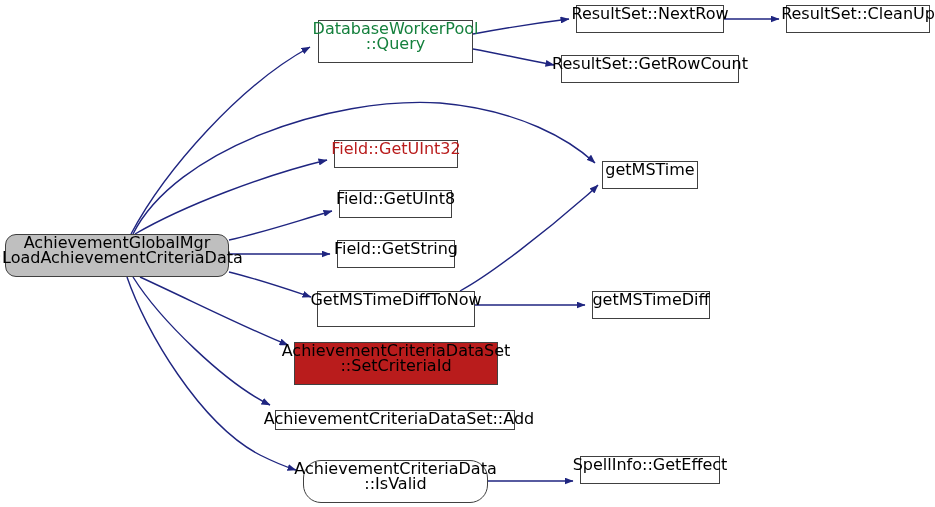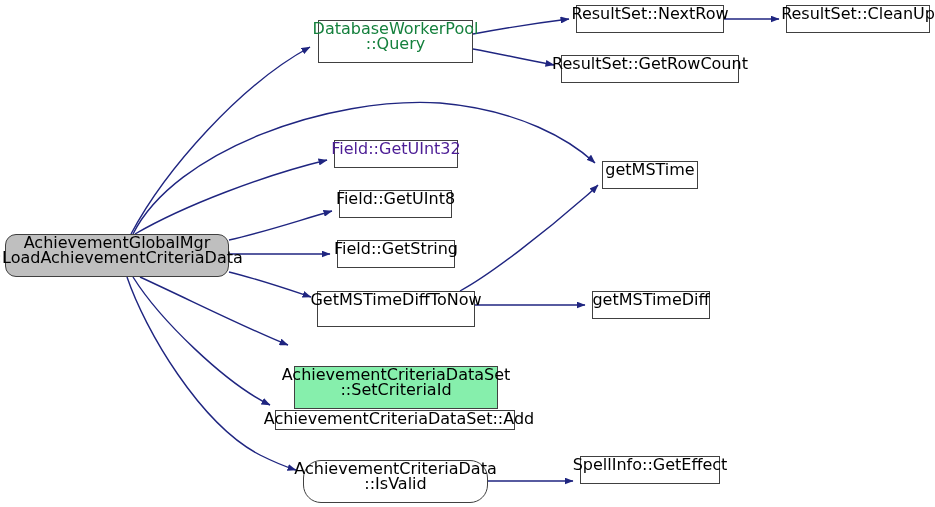--- a/index.html
+++ b/index.html
@@ -79,27 +79,27 @@
   </svg>
 
   <div id="nodes-group">
       <div class="node root" style="left: 5px; top: 234px; width: 224px; height: 43px; border-color: rgb(64, 64, 64); background: rgb(191, 191, 191); color: rgb(0, 0, 0);"><span class="label">AchievementGlobalMgr
 ::LoadAchievementCriteriaData</span></div>
       <div class="node" style="left: 318px; top: 20px; width: 155px; height: 43px; border-color: rgb(64, 64, 64); background: rgb(255, 255, 255); color: #15803d;"><span class="label">DatabaseWorkerPool
 ::Query</span></div>
       <div class="node" style="left: 576px; top: 5px; width: 148px; height: 28px; border-color: rgb(64, 64, 64); background: rgb(255, 255, 255); color: rgb(0, 0, 0);"><span class="label">ResultSet::NextRow</span></div>
       <div class="node" style="left: 786px; top: 5px; width: 144px; height: 28px; border-color: rgb(64, 64, 64); background: rgb(255, 255, 255); color: rgb(0, 0, 0);"><span class="label">ResultSet::CleanUp</span></div>
       <div class="node" style="left: 561px; top: 55px; width: 178px; height: 28px; border-color: rgb(64, 64, 64); background: rgb(255, 255, 255); color: rgb(0, 0, 0);"><span class="label">ResultSet::GetRowCount</span></div>
-      <div class="node" style="left: 334px; top: 140px; width: 124px; height: 28px; border-color: rgb(64, 64, 64); background: rgb(255, 255, 255); color: #4c1d95;"><span class="label">Field::GetUInt32</span></div>
+      <div class="node" style="left: 334px; top: 140px; width: 124px; height: 28px; border-color: rgb(64, 64, 64); background: rgb(255, 255, 255); color: #b91c1c;"><span class="label">Field::GetUInt32</span></div>
       <div class="node" style="left: 602px; top: 161px; width: 96px; height: 28px; border-color: rgb(64, 64, 64); background: rgb(255, 255, 255); color: rgb(0, 0, 0);"><span class="label">getMSTime</span></div>
       <div class="node" style="left: 339px; top: 190px; width: 113px; height: 28px; border-color: rgb(64, 64, 64); background: rgb(255, 255, 255); color: rgb(0, 0, 0);"><span class="label">Field::GetUInt8</span></div>
       <div class="node" style="left: 337px; top: 240px; width: 118px; height: 28px; border-color: rgb(64, 64, 64); background: rgb(255, 255, 255); color: rgb(0, 0, 0);"><span class="label">Field::GetString</span></div>
       <div class="node" style="left: 317px; top: 291px; width: 158px; height: 36px; border-color: rgb(64, 64, 64); background: rgb(255, 255, 255); color: rgb(0, 0, 0);"><span class="label">GetMSTimeDiffToNow</span></div>
       <div class="node" style="left: 592px; top: 291px; width: 118px; height: 28px; border-color: rgb(64, 64, 64); background: rgb(255, 255, 255); color: rgb(0, 0, 0);"><span class="label">getMSTimeDiff</span></div>
-      <div class="node" style="left: 294px; top: 342px; width: 204px; height: 43px; border-color: rgb(64, 64, 64); background: #86efac; color: rgb(0, 0, 0); margin-top: 24px;"><span class="label">AchievementCriteriaDataSet
+      <div class="node" style="left: 294px; top: 342px; width: 204px; height: 43px; border-color: rgb(64, 64, 64); background: #b91c1c; color: rgb(0, 0, 0);"><span class="label">AchievementCriteriaDataSet
 ::SetCriteriaId</span></div>
       <div class="node" style="left: 275px; top: 410px; width: 240px; height: 20px; border-color: rgb(64, 64, 64); background: rgb(255, 255, 255); color: rgb(0, 0, 0); padding-left: 8px;"><span class="label">AchievementCriteriaDataSet::Add</span></div>
       <div class="node" style="left: 303px; top: 460px; width: 185px; height: 43px; border-color: rgb(64, 64, 64); background: rgb(255, 255, 255); color: rgb(0, 0, 0); border-radius: 18px;"><span class="label">AchievementCriteriaData
 ::IsValid</span></div>
       <div class="node" style="left: 580px; top: 456px; width: 140px; height: 28px; border-color: rgb(64, 64, 64); background: rgb(255, 255, 255); color: rgb(0, 0, 0);"><span class="label">SpellInfo::GetEffect</span></div>
     </div>
 
 </div>
 
 </body></html>

